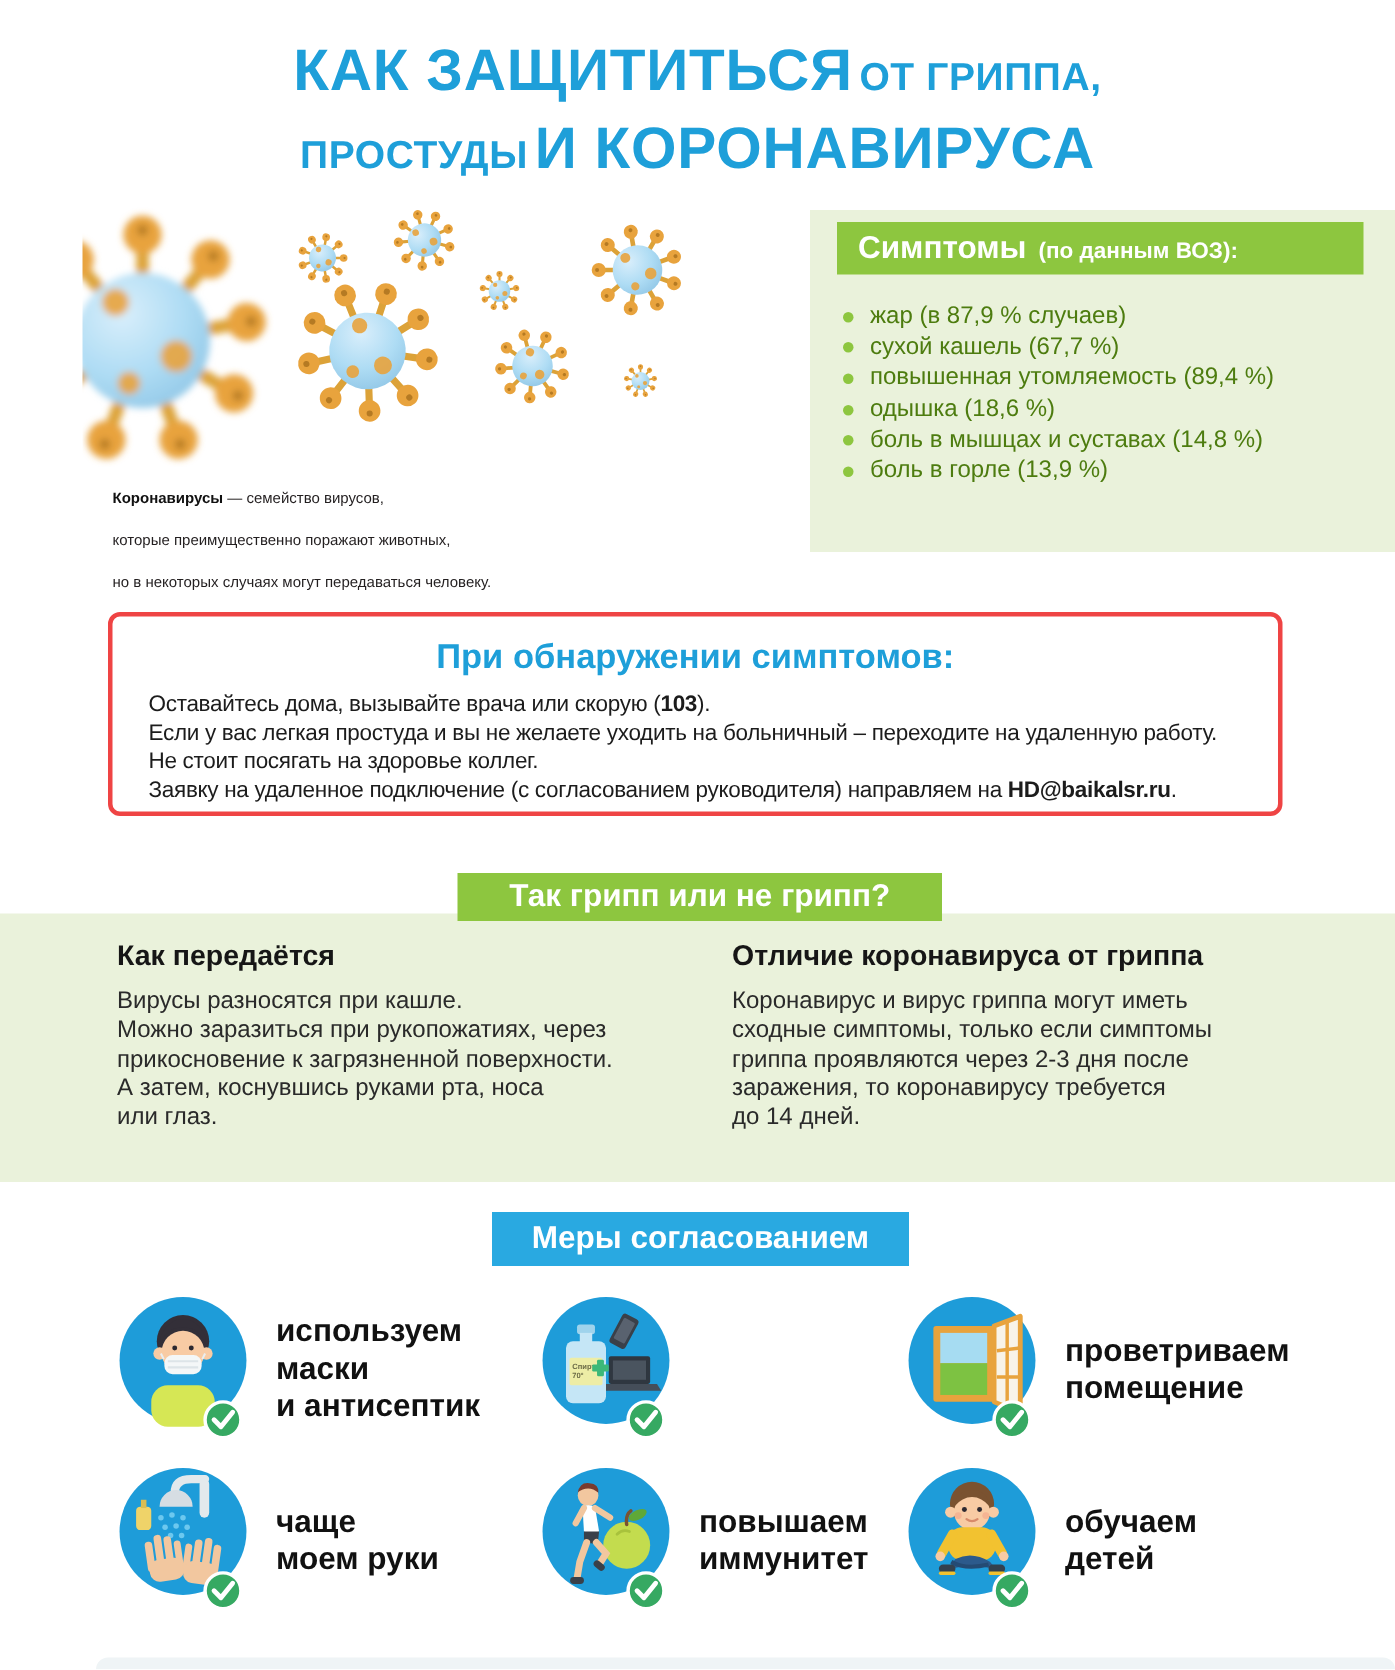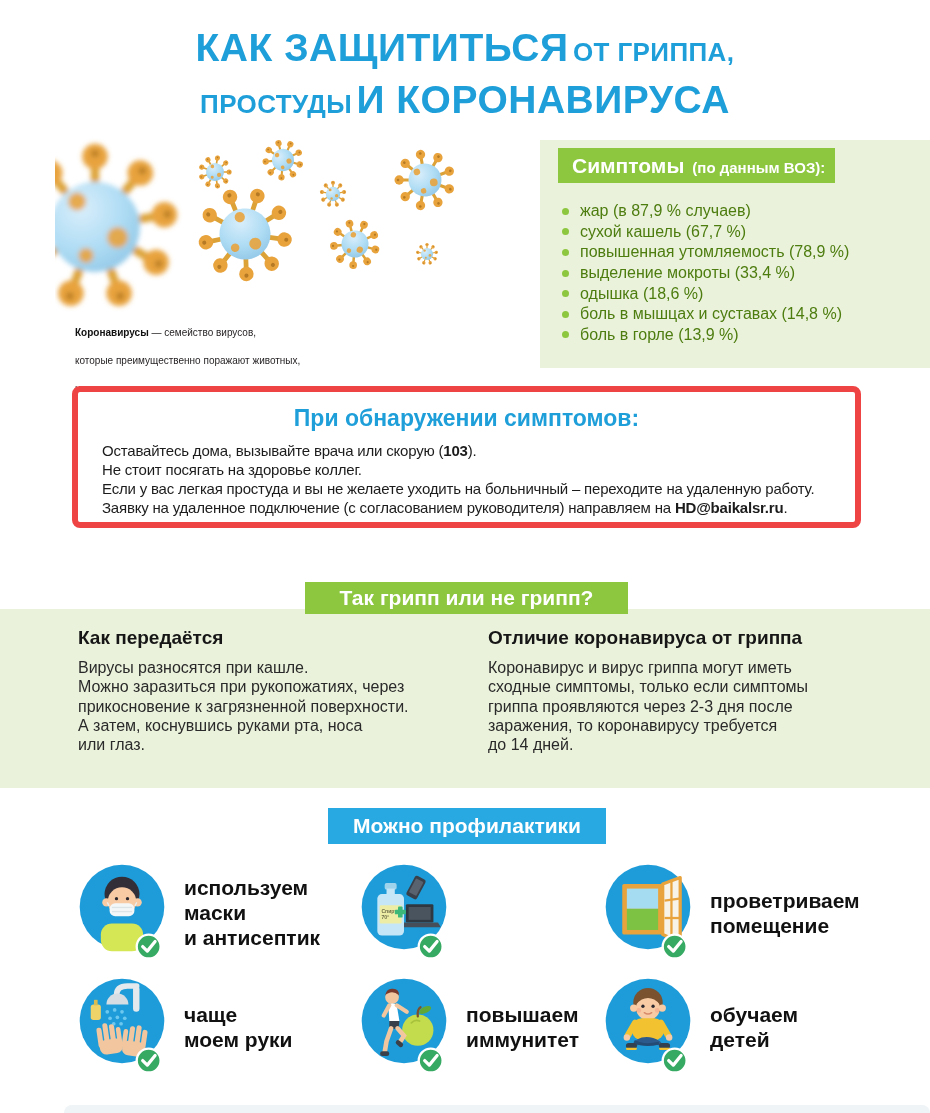--- a/index.html
+++ b/index.html
@@ -13,28 +13,28 @@
   .t-big{font-size:39px;letter-spacing:.5px;}
   .t-small{font-size:26px;letter-spacing:.4px;}
   
   .virus-art{position:absolute;left:55px;top:122px;}
   
   .intro{position:absolute;left:75px;top:309px;width:470px;font-size:10px;line-height:28px;white-space:pre-line;color:#231f20;}
   .intro b{color:#111;}
   
   .sym-panel{position:absolute;left:540px;top:140px;width:390px;height:228px;background:#eaf2db;}
   .green-banner{position:absolute;background:#8dc63f;color:#ffffff;font-weight:bold;display:flex;align-items:center;justify-content:center;}
-  .sym-banner{left:558px;top:148px;width:277px;height:35px;justify-content:flex-start;padding-left:14px;box-sizing:border-box;}
+  .sym-banner{left:558px;top:148px;width:351px;height:35px;justify-content:flex-start;padding-left:14px;box-sizing:border-box;}
   .sym-banner .main{font-size:21px;}
   .sym-banner .note{font-size:15px;margin-left:8px;padding-top:3px;text-align:center;}
   .sym-list{position:absolute;left:562px;top:201px;}
   .sym-item{display:flex;align-items:center;height:20.6px;font-size:16px;color:#4d7c0f;}
   .sym-item .dot{width:7px;height:7px;border-radius:50%;background:#8dc63f;margin-right:11px;flex:0 0 auto;}
   
-  .alert-box{position:absolute;left:72px;top:386px;width:777px;height:130px;background:#ffffff;border:6px solid #ef4444;border-radius:8px;}
+  .alert-box{position:absolute;left:72px;top:408px;width:777px;height:130px;background:#ffffff;border:3px solid #ef4444;border-radius:8px;}
   .alert-title{margin-top:13px;text-align:center;font-size:23px;font-weight:bold;color:#1e9fd9;}
   .alert-body{margin:9px 22px 0 24px;font-size:15px;line-height:19px;letter-spacing:-0.2px;color:#1c1c1c;}
   
   .flu-banner{left:305px;top:582px;width:323px;height:32px;font-size:21px;}
   .flu-band{position:absolute;left:0;top:609px;width:930px;height:179px;background:#eaf2db;}
   .col{position:absolute;top:627px;}
   .col-left{left:78px;width:400px;}
   .col-right{left:488px;width:420px;}
   .col h3{margin:0;font-size:19px;font-weight:bold;color:#161616;}
   .col p{margin:9px 0 0;font-size:16px;line-height:19.3px;white-space:pre-line;color:#2a2a2a;}
@@ -121,46 +121,42 @@
       <div class="sym-item">
         <span class="dot"></span>
         <span>жар (в 87,9 % случаев)</span>
       </div>
       <div class="sym-item">
         <span class="dot"></span>
         <span>сухой кашель (67,7 %)</span>
       </div>
       <div class="sym-item">
         <span class="dot"></span>
-        <span>повышенная утомляемость (78,9 %)</span>
-      </div>
-      <div class="sym-item">
-        <span class="dot"></span>
-        <span>выделение мокроты (33,4 %)</span>
+        <span>повышенная утомляемость (89,4 %)</span>
       </div>
       <div class="sym-item">
         <span class="dot"></span>
         <span>одышка (18,6 %)</span>
       </div>
       <div class="sym-item">
         <span class="dot"></span>
         <span>боль в мышцах и суставах (14,8 %)</span>
       </div>
       <div class="sym-item">
         <span class="dot"></span>
         <span>боль в горле (13,9 %)</span>
       </div>
     </div>
 
   <div class="alert-box">
     <div class="alert-title">При обнаружении симптомов:</div>
     <div class="alert-body">
         <div><span>Оставайтесь дома, вызывайте врача или скорую (</span><b>103</b><span>).</span></div>
+        <div><span>Если у вас легкая простуда и вы не желаете уходить на больничный – переходите на удаленную работу.</span></div>
         <div><span>Не стоит посягать на здоровье коллег.</span></div>
-        <div><span>Если у вас легкая простуда и вы не желаете уходить на больничный – переходите на удаленную работу.</span></div>
         <div><span>Заявку на удаленное подключение (с согласованием руководителя) направляем на </span><b>HD@baikalsr.ru</b><span>.</span></div>
       </div>
   </div>
 
   <div class="flu-band"></div>
   <div class="green-banner flu-banner">Так грипп или не грипп?</div>
   <div class="col col-left">
     <h3>Как передаётся</h3>
     <p>Вирусы разносятся при кашле.
 Можно заразиться при рукопожатиях, через
@@ -170,21 +166,21 @@
   </div>
   <div class="col col-right">
     <h3>Отличие коронавируса от гриппа</h3>
     <p>Коронавирус и вирус гриппа могут иметь
 сходные симптомы, только если симптомы
 гриппа проявляются через 2-3 дня после
 заражения, то коронавирусу требуется
 до 14 дней.</p>
   </div>
 
-  <div class="blue-banner">Можно профилактики</div>
+  <div class="blue-banner">Меры согласованием</div>
 
   <div class="cell c1 r1">
     <svg width="92" height="103" viewBox="0 0 100 112">
       <circle cx="50" cy="50" r="46" fill="#1e9cd9"></circle>
       <rect x="27" y="68" width="46" height="30" rx="12" fill="#d6e755"></rect>
       <circle cx="50" cy="36" r="19" fill="#332f38"></circle>
       <circle cx="33" cy="45" r="4.5" fill="#f8cba4"></circle>
       <circle cx="67" cy="45" r="4.5" fill="#f8cba4"></circle>
       <circle cx="50" cy="44" r="15.5" fill="#f8cba4"></circle>
       <path d="M34,38 Q38,26 50,26 Q62,26 66,38 L66,32 Q60,20 50,20 Q40,20 34,32 Z" fill="#332f38"></path>

